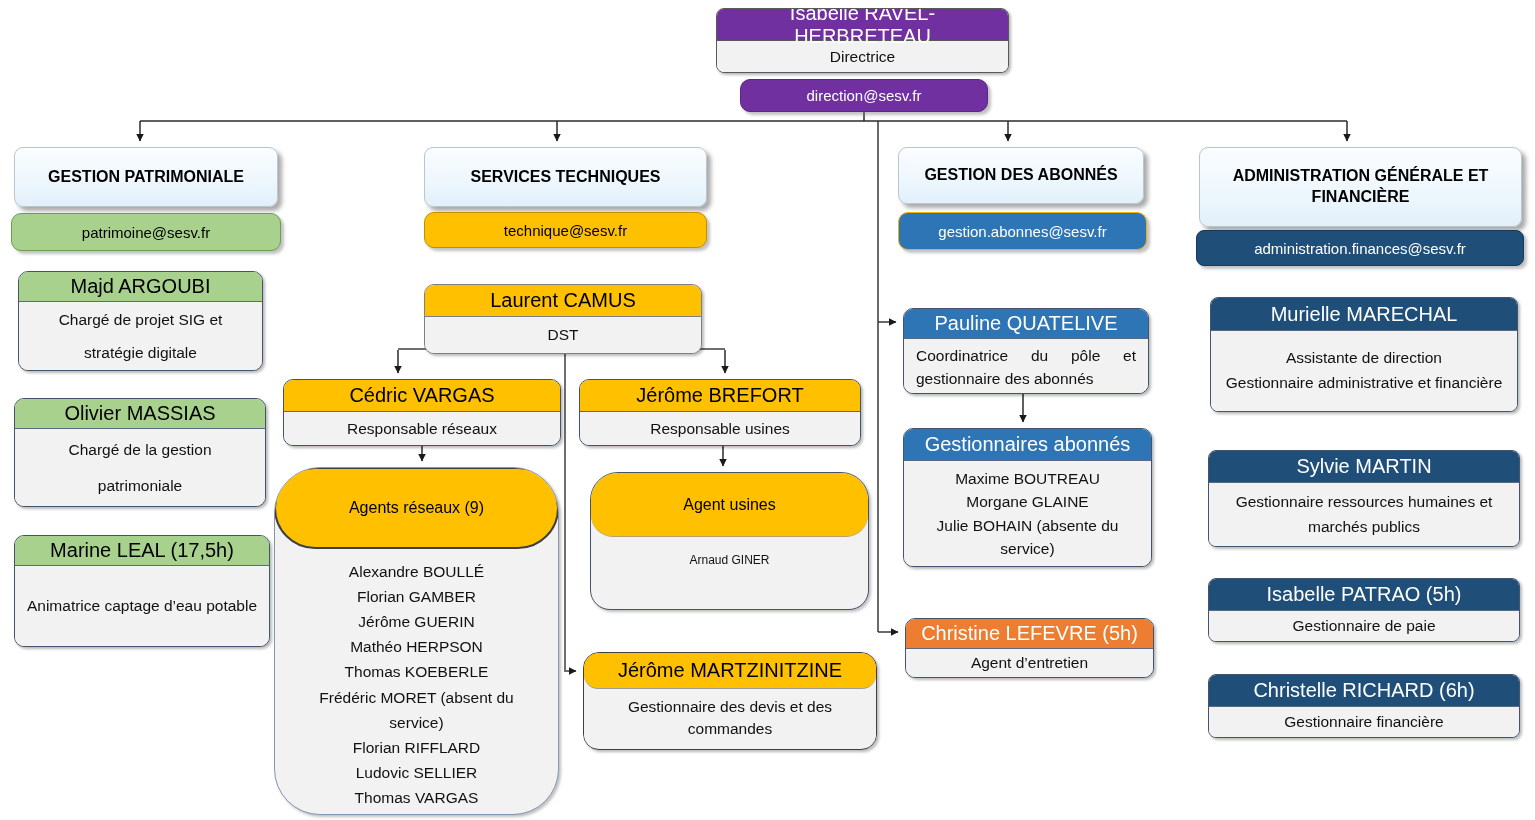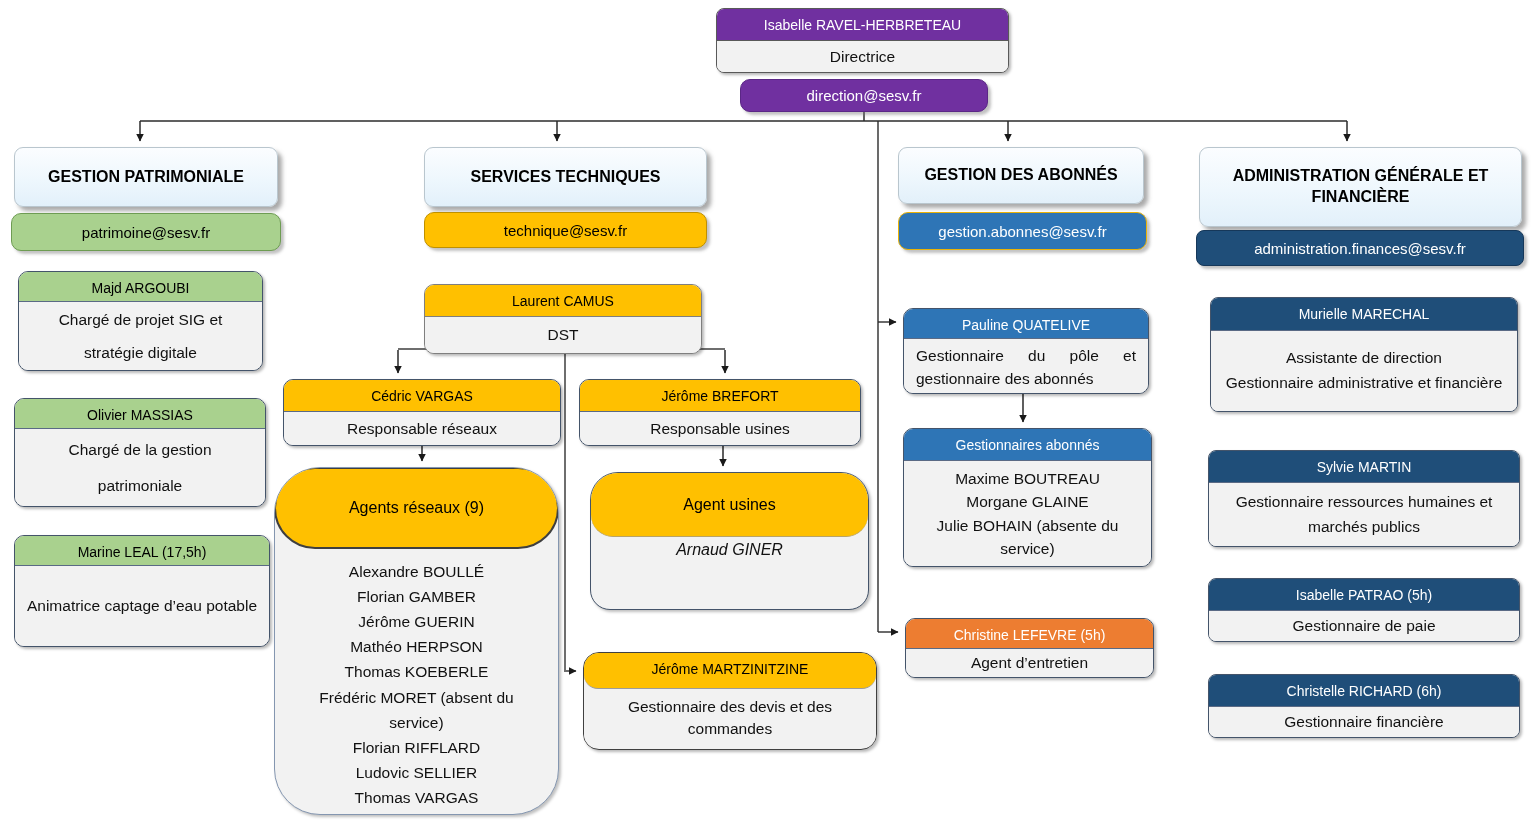--- a/index.html
+++ b/index.html
@@ -23,22 +23,22 @@
     border-radius:10px;font-size:15px;box-sizing:border-box;
     box-shadow:3px 3px 3px rgba(120,120,120,.45);
   }
   
   .card{
     position:absolute;border:1.5px solid #44546a;border-radius:10px;overflow:hidden;
     background:#f2f2f2;box-sizing:border-box;
     box-shadow:2px 2px 3px rgba(0,0,0,.28);
   }
   .card .hd{
-    display:flex;justify-content:center;text-align:center;
-    font-size:14px;border-bottom:1.2px solid #5a6a85;box-sizing:border-box;padding:8px 6px;
+    display:flex;align-items:center;justify-content:center;text-align:center;
+    font-size:20px;border-bottom:1.2px solid #5a6a85;box-sizing:border-box;padding:0 6px;
   }
   .card .bd{
     display:flex;align-items:center;justify-content:center;text-align:center;
     font-size:15.5px;background:#f2f2f2;box-sizing:border-box;padding:2px 10px;color:#111;
   }
   .card .bd.block{display:block;text-align:justify;}
   .pre{white-space:pre-line;}
   
   .bigcard{
     position:absolute;border:1px solid #8496b0;background:#f2f2f2;box-sizing:border-box;overflow:hidden;
@@ -191,21 +191,21 @@
 Frédéric MORET (absent du service)
 Florian RIFFLARD
 Ludovic SELLIER
 Thomas VARGAS</div>
   </div>
 
   <div class="bigcard" style="left:590px;top:472px;width:279px;height:138px;border:1.5px solid #44546a;border-radius:28px 28px 20px 20px;">
     <div class="bighd" style="height:64px;border:none;border-bottom:1px solid #b7a36a;border-radius:24px 24px 22px 22px;margin:0;">
       <span>Agent usines</span>
     </div>
-    <div class="bigbd" style="padding-top:4px;font-size:16px;font-style:italic;">Arnaud GINER</div>
+    <div class="bigbd" style="padding-top:16px;font-size:12px;">Arnaud GINER</div>
   </div>
 
   <div class="card" style="left:583px;top:652px;width:294px;height:98px;border-color:#404040;border-radius:16px;">
     <div class="hd acc-gold" style="height:36px;border-bottom:1px solid #9c9c9c;border-radius:0 0 14px 14px;">
       <span>Jérôme MARTZINITZINE</span>
     </div>
     <div class="bd" style="height:58px;line-height:1.45;">
       <span>Gestionnaire des devis et des commandes</span>
     </div>
   </div>
@@ -215,21 +215,21 @@
   </div>
   <div class="email acc-blue" style="left:898px;top:212px;width:249px;height:38px;border:1px solid #eab308;">
     <span>gestion.abonnes@sesv.fr</span>
   </div>
 
   <div class="card" style="left:903px;top:308px;width:246px;">
     <div class="hd acc-blue" style="height:30px;">
       <span>Pauline QUATELIVE</span>
     </div>
     <div class="bd block" style="height:54px;line-height:1.5;padding:5px 12px;">
-      <span>Gestionnaire du pôle et gestionnaire des abonnés</span>
+      <span>Coordinatrice du pôle et gestionnaire des abonnés</span>
     </div>
   </div>
 
   <div class="card" style="left:903px;top:428px;width:249px;">
     <div class="hd acc-blue" style="height:32px;">
       <span>Gestionnaires abonnés</span>
     </div>
     <div class="bd pre" style="height:105px;line-height:1.5;align-items:flex-start;padding-top:6px;">Maxime BOUTREAU
 Morgane GLAINE
 Julie BOHAIN (absente du service)</div>

